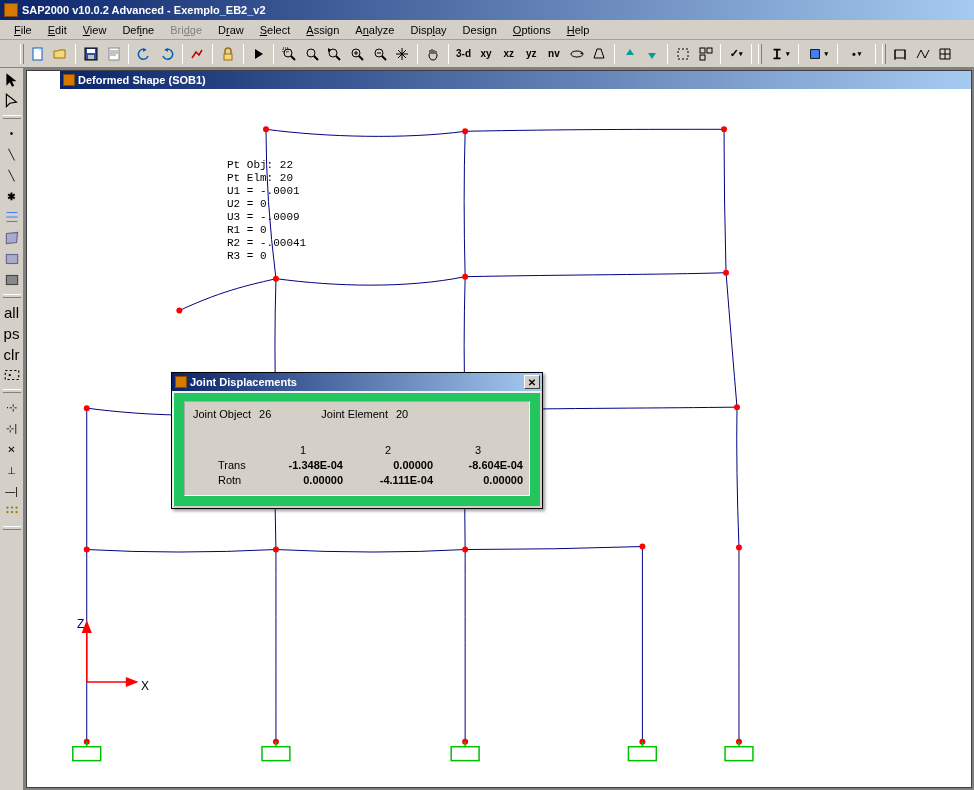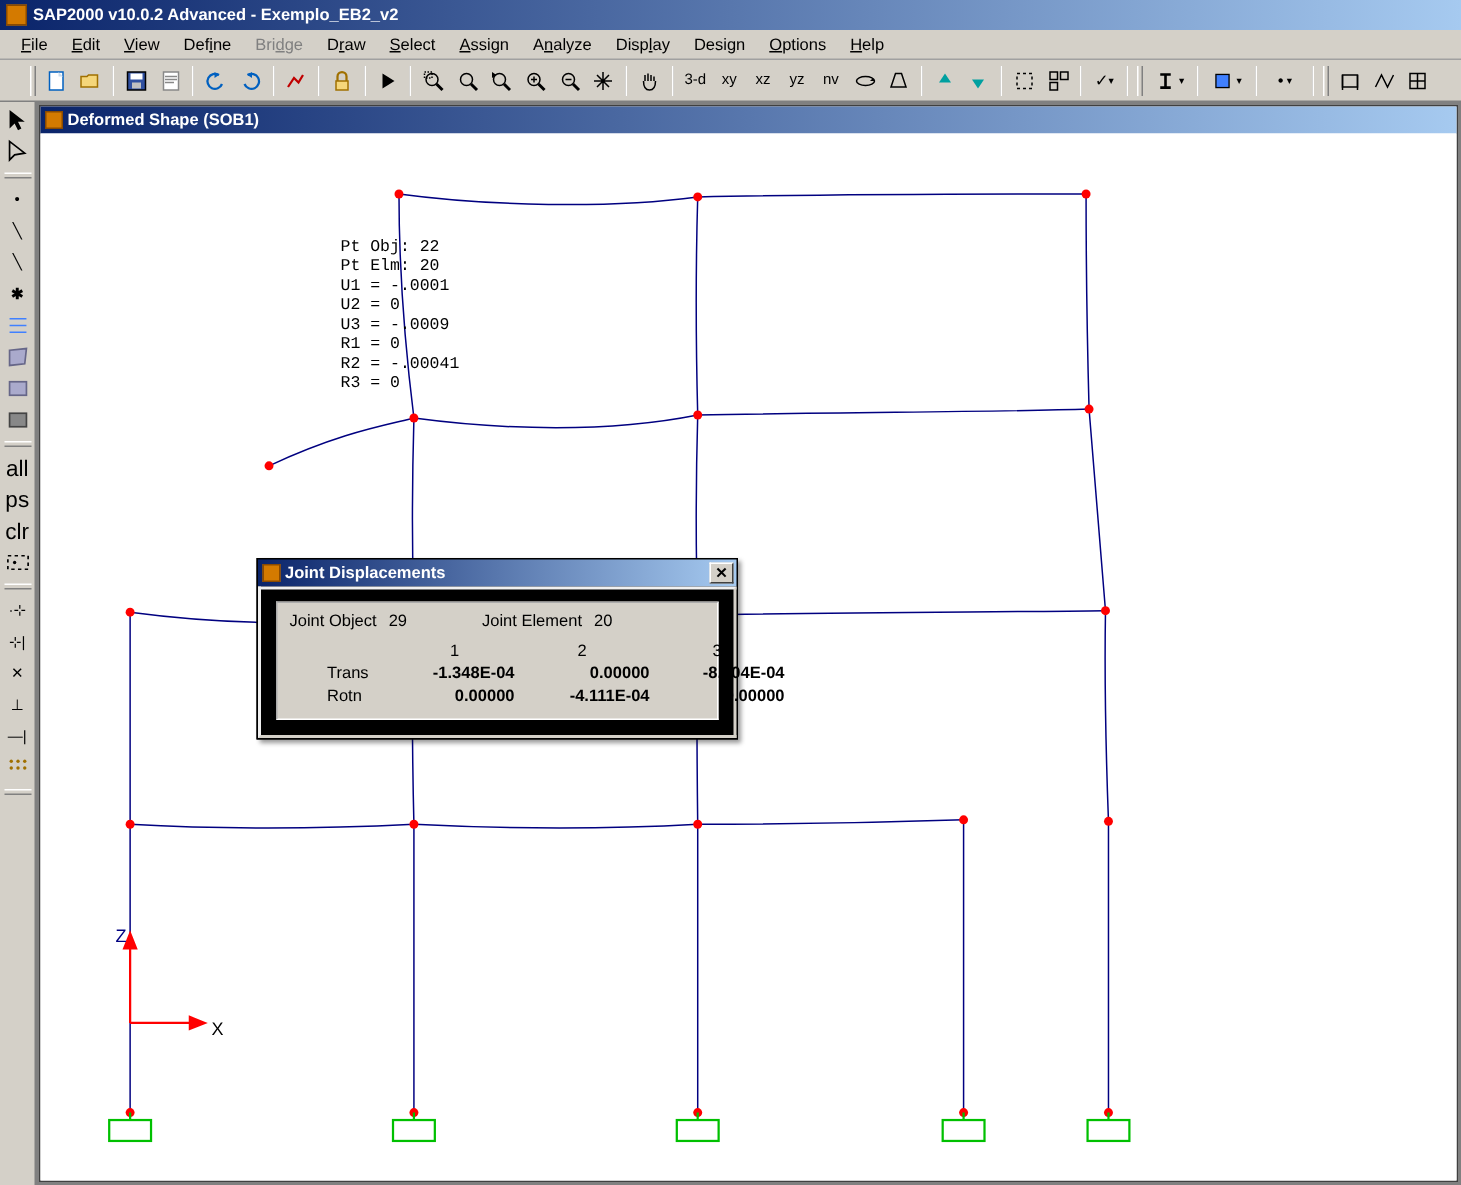--- a/index.html
+++ b/index.html
@@ -55,20 +55,21 @@
 
 
 .toolbar {
   height: 28px;
   background: #d4d0c8;
   display: flex;
   align-items: center;
   padding: 2px 18px;
   border-bottom: 1px solid #808080;
   gap: 1px;
+  font-weight: bold;
 }
 .toolbar .grip {
   width: 4px;
   height: 20px;
   border-left: 1px solid #fff;
   border-right: 1px solid #808080;
   margin: 0 2px;
 }
 .toolbar .tbutton {
   width: 22px;
@@ -156,20 +157,21 @@
 }
 .inner-titlebar {
   height: 18px;
   background: linear-gradient(to right, #0a246a, #a6caf0);
   color: #fff;
   display: flex;
   align-items: center;
   padding-left: 3px;
   font-size: 11px;
   font-weight: bold;
+  margin-left: 33px;
 }
 .inner-titlebar .app-icon {
   width: 12px; height: 12px;
   background: #d47a00;
   border: 1px solid #8a4a00;
   margin-right: 3px;
 }
 .canvas {
   position: absolute;
   left: 0;
@@ -195,22 +197,22 @@
 
 .axes {
   position: absolute;
   font-family: Arial, sans-serif;
   font-size: 12px;
 }
 
 
 .dialog {
   position: absolute;
-  width: 321px;
-  background: #000000;
+  width: 372px;
+  background: #22c55e;
   border: 1px solid #000;
   box-shadow: 2px 2px 3px rgba(0,0,0,0.4);
 }
 .dialog .dlg-titlebar {
   height: 18px;
   background: linear-gradient(to right, #0a246a, #a6caf0);
   color: #fff;
   display: flex;
   align-items: center;
   padding-left: 3px;
@@ -257,21 +259,21 @@
   font-size: 11px;
   margin-bottom: 3px;
 }
 .dlg-row .lab { text-align: left; margin-left: 25px; }
 .dlg-row .val { text-align: right; font-weight: normal; }
 .dlg-row .hval { text-align: center; }
 .dlg-row .bold { font-weight: bold; }
 .dlg-toprow {
   display: flex;
   gap: 50px;
-  margin-bottom: 8px;
+  margin-bottom: 24px;
   font-size: 11px;
 }
 .dlg-toprow .pair { display: flex; gap: 8px; }
 </style>
 </head>
 <body>
 
 <div class="titlebar">
   <span class="app-icon"></span>
   <span>SAP2000 v10.0.2 Advanced  -  Exemplo_EB2_v2</span>
@@ -646,21 +648,21 @@
           <span class="app-icon"></span>
           <span>Joint Displacements</span>
           <span class="spacer"></span>
           <span class="close-btn">✕</span>
         </div>
         <div class="dlg-body">
           <div class="dlg-panel">
             <div class="dlg-toprow">
               <div class="pair">
                 <span>Joint  Object</span>
-                <span class="bold">29</span>
+                <span class="bold">26</span>
               </div>
               <div class="pair">
                 <span>Joint  Element</span>
                 <span class="bold">20</span>
               </div>
             </div>
             <div class="dlg-row">
               <span class="lab"></span>
               <span class="hval">1</span>
               <span class="hval">2</span>

